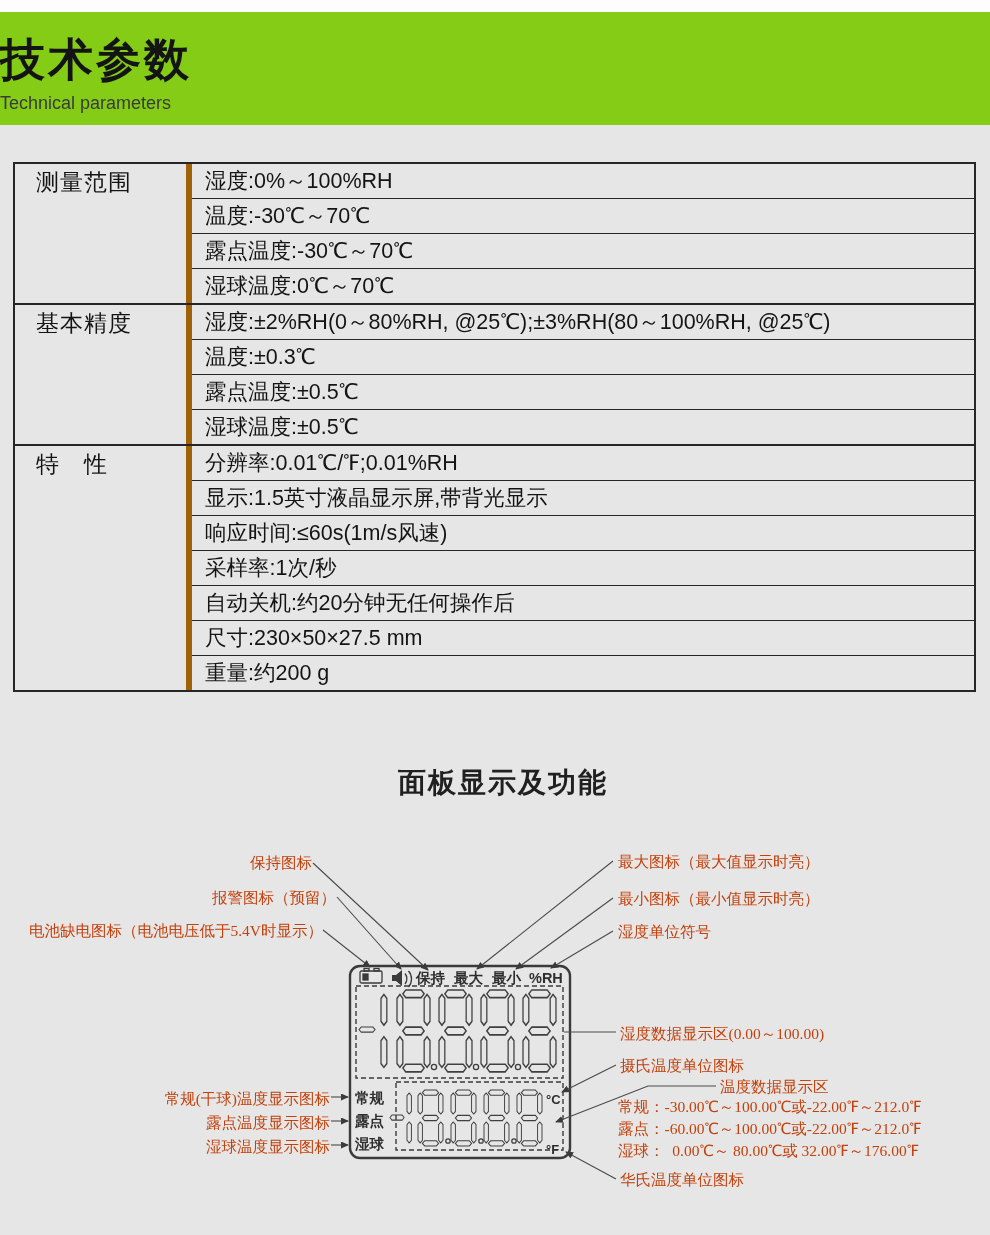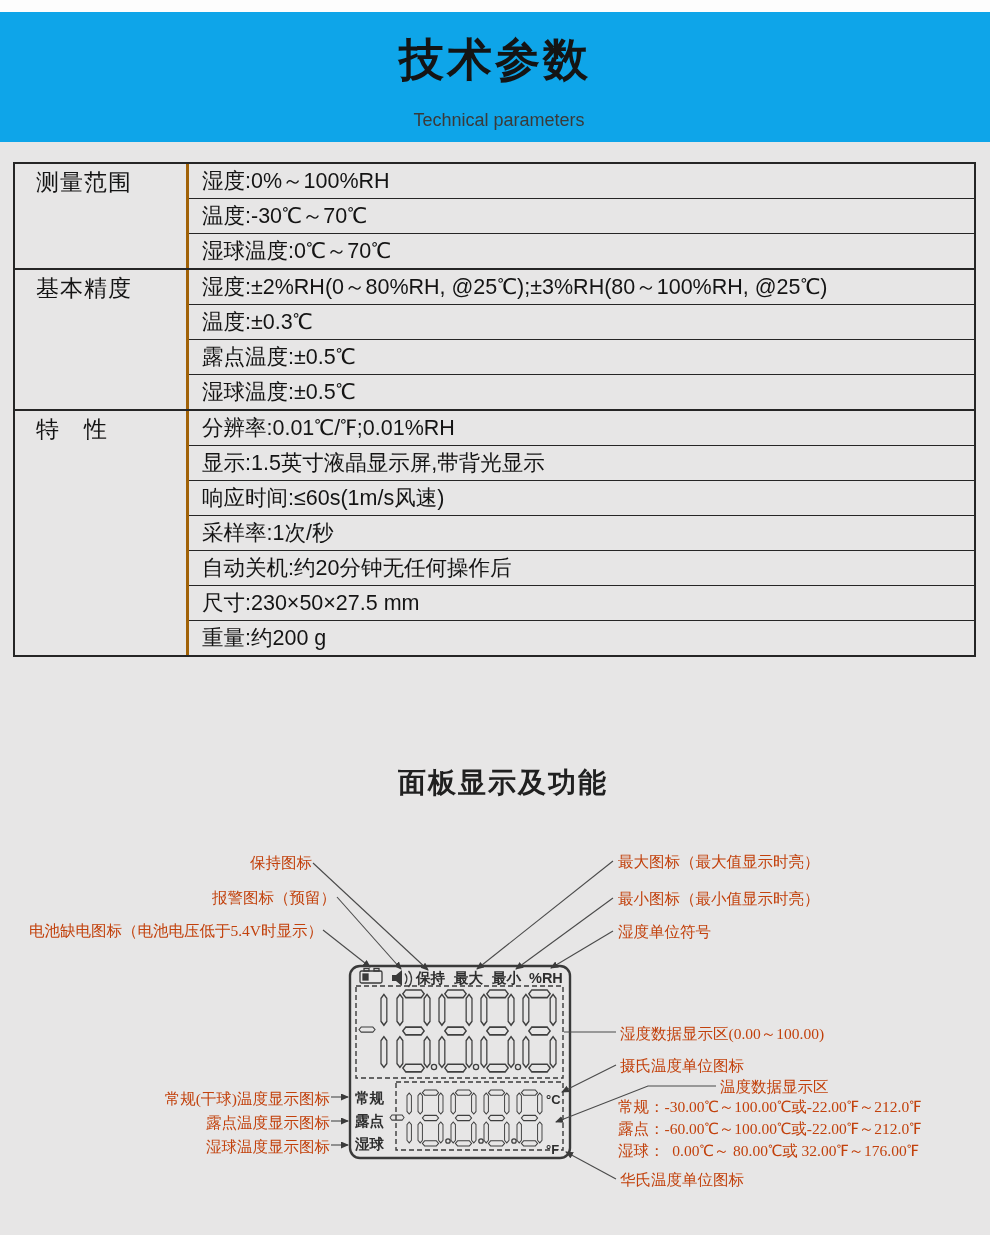--- a/index.html
+++ b/index.html
@@ -1,26 +1,26 @@
 <!DOCTYPE html>
 <html><head>
 <meta charset="utf-8">
 <style>
   html,body{margin:0;padding:0;}
   body{width:990px;background:#e7e6e6;font-family:"Liberation Sans",sans-serif;}
   .page{position:relative;width:990px;height:1235px;background:#e7e6e6;overflow:hidden;}
   .top-strip{position:absolute;left:0;top:0;width:990px;height:12px;background:#fdfdfd;}
-  .title-band{position:absolute;left:0;top:12px;width:990px;height:130px;background:#0ea5e9;text-align:center;}
+  .title-band{position:absolute;left:0;top:12px;width:990px;height:113px;background:#84cc16;}
   .title-band h1{margin:18px 0 0 0;font-size:45px;font-weight:700;letter-spacing:3px;color:#141414;}
-  .title-band .subtitle{margin-top:20px;font-size:18px;color:#3a3a3a;padding-left:8px;}
+  .title-band .subtitle{margin-top:3px;font-size:18px;color:#3a3a3a;}
   
   .spec-table{position:absolute;left:13px;top:162px;width:959px;border:2.5px solid #262626;}
   .sec{display:flex;border-top:2px solid #262626;}
   .sec:first-child{border-top:none;}
-  .sec-label{flex:0 0 150px;border-right:3px solid #a16207;font-size:23px;color:#141414;padding:3px 0 0 21px;font-weight:500;letter-spacing:1px;}
+  .sec-label{flex:0 0 150px;border-right:6px solid #a16207;font-size:23px;color:#141414;padding:3px 0 0 21px;font-weight:500;letter-spacing:1px;}
   .sec-rows{flex:1;min-width:0;}
   .row{height:34px;line-height:34px;border-top:1.5px solid #262626;font-size:21.5px;color:#141414;padding-left:13px;white-space:nowrap;}
   .sec-rows .row:first-child{border-top:none;}
   
   .panel-title{position:absolute;left:0;top:756px;width:990px;text-align:center;margin:8px;font-size:28px;font-weight:700;color:#202020;letter-spacing:2px;}
   .anno{position:absolute;font-family:"Liberation Serif",serif;font-size:15.5px;color:#c2410c;white-space:pre;}
   .lcd-svg{position:absolute;left:348px;top:964px;width:224px;height:196px;}
   .leader-svg{position:absolute;left:0;top:0;width:990px;height:1235px;pointer-events:none;}
   .seg{fill:none;stroke:#3f3f3f;stroke-width:1.3;}
   .lcd-line{fill:none;stroke:#3a3a3a;}
@@ -37,20 +37,21 @@
     <h1>技术参数</h1>
     <div class="subtitle">Technical parameters</div>
   </header>
 
   <div class="spec-table">
     <div class="sec">
       <div class="sec-label">测量范围</div>
       <div class="sec-rows">
         <div class="row">湿度:0%～100%RH</div>
         <div class="row">温度:-30℃～70℃</div>
+        <div class="row">露点温度:-30℃～70℃</div>
         <div class="row">湿球温度:0℃～70℃</div>
       </div>
     </div>
     <div class="sec">
       <div class="sec-label">基本精度</div>
       <div class="sec-rows">
         <div class="row">湿度:±2%RH(0～80%RH, @25℃);±3%RH(80～100%RH, @25℃)</div>
         <div class="row">温度:±0.3℃</div>
         <div class="row">露点温度:±0.5℃</div>
         <div class="row">湿球温度:±0.5℃</div>

